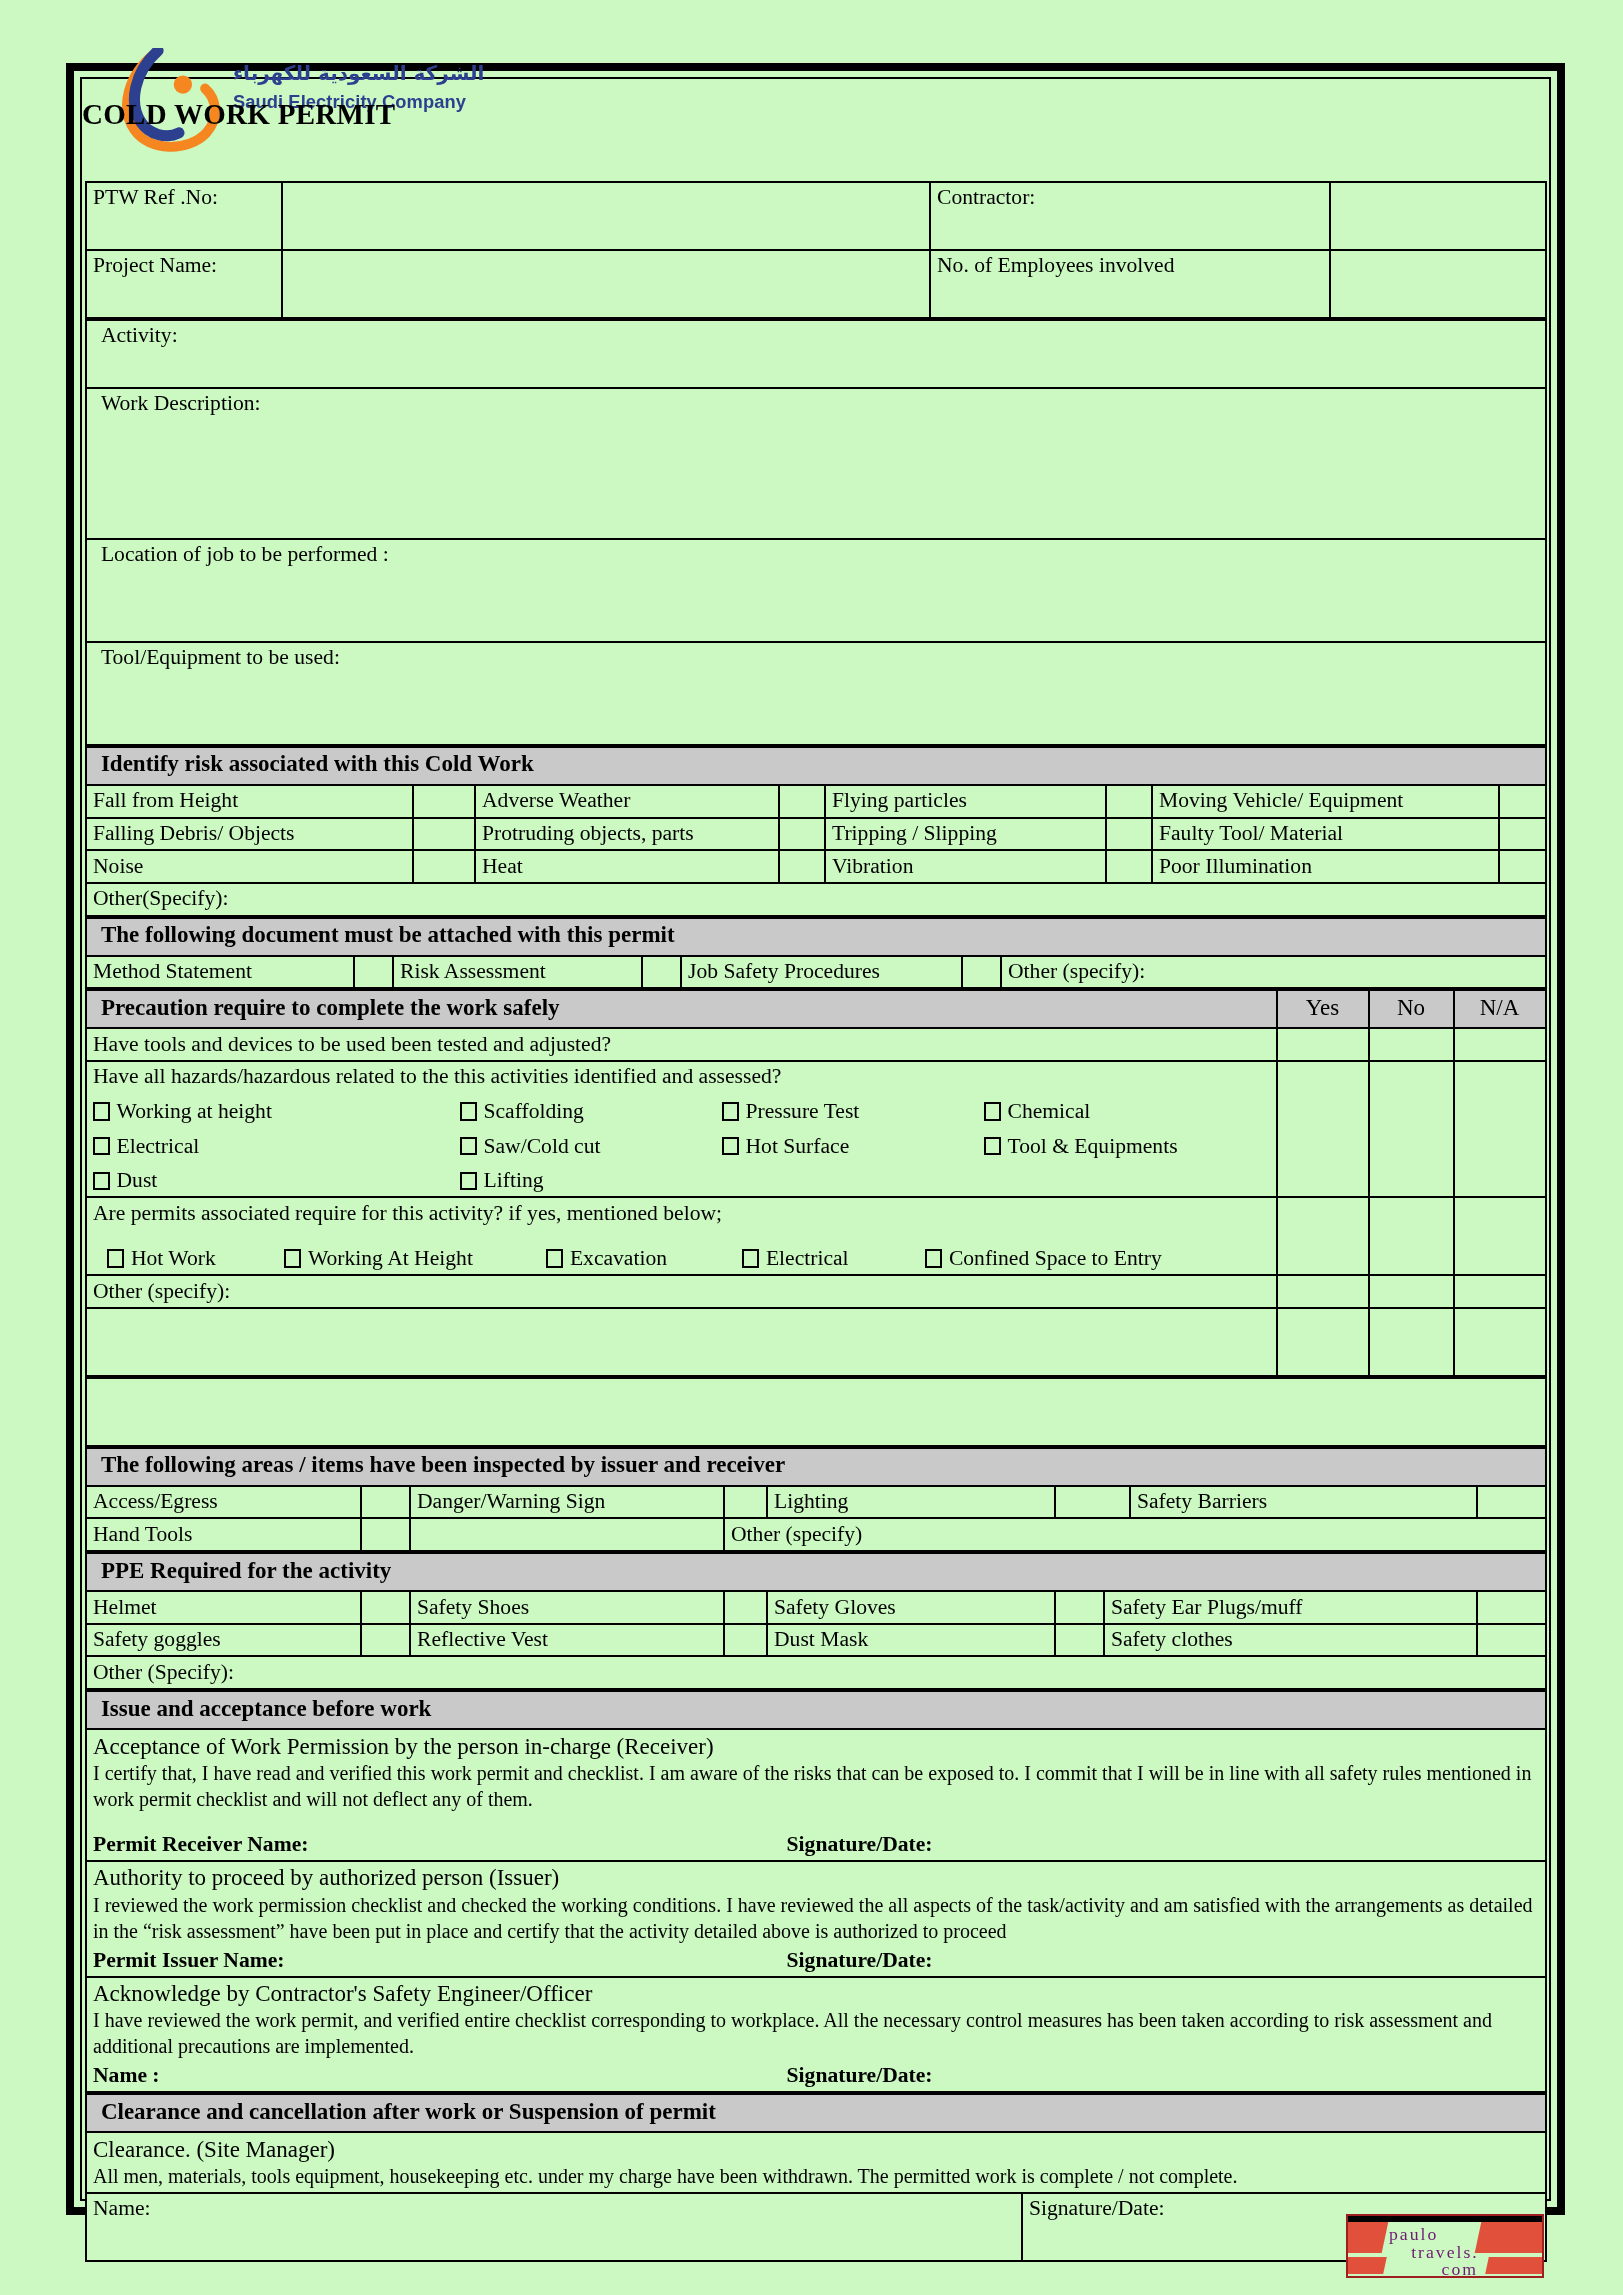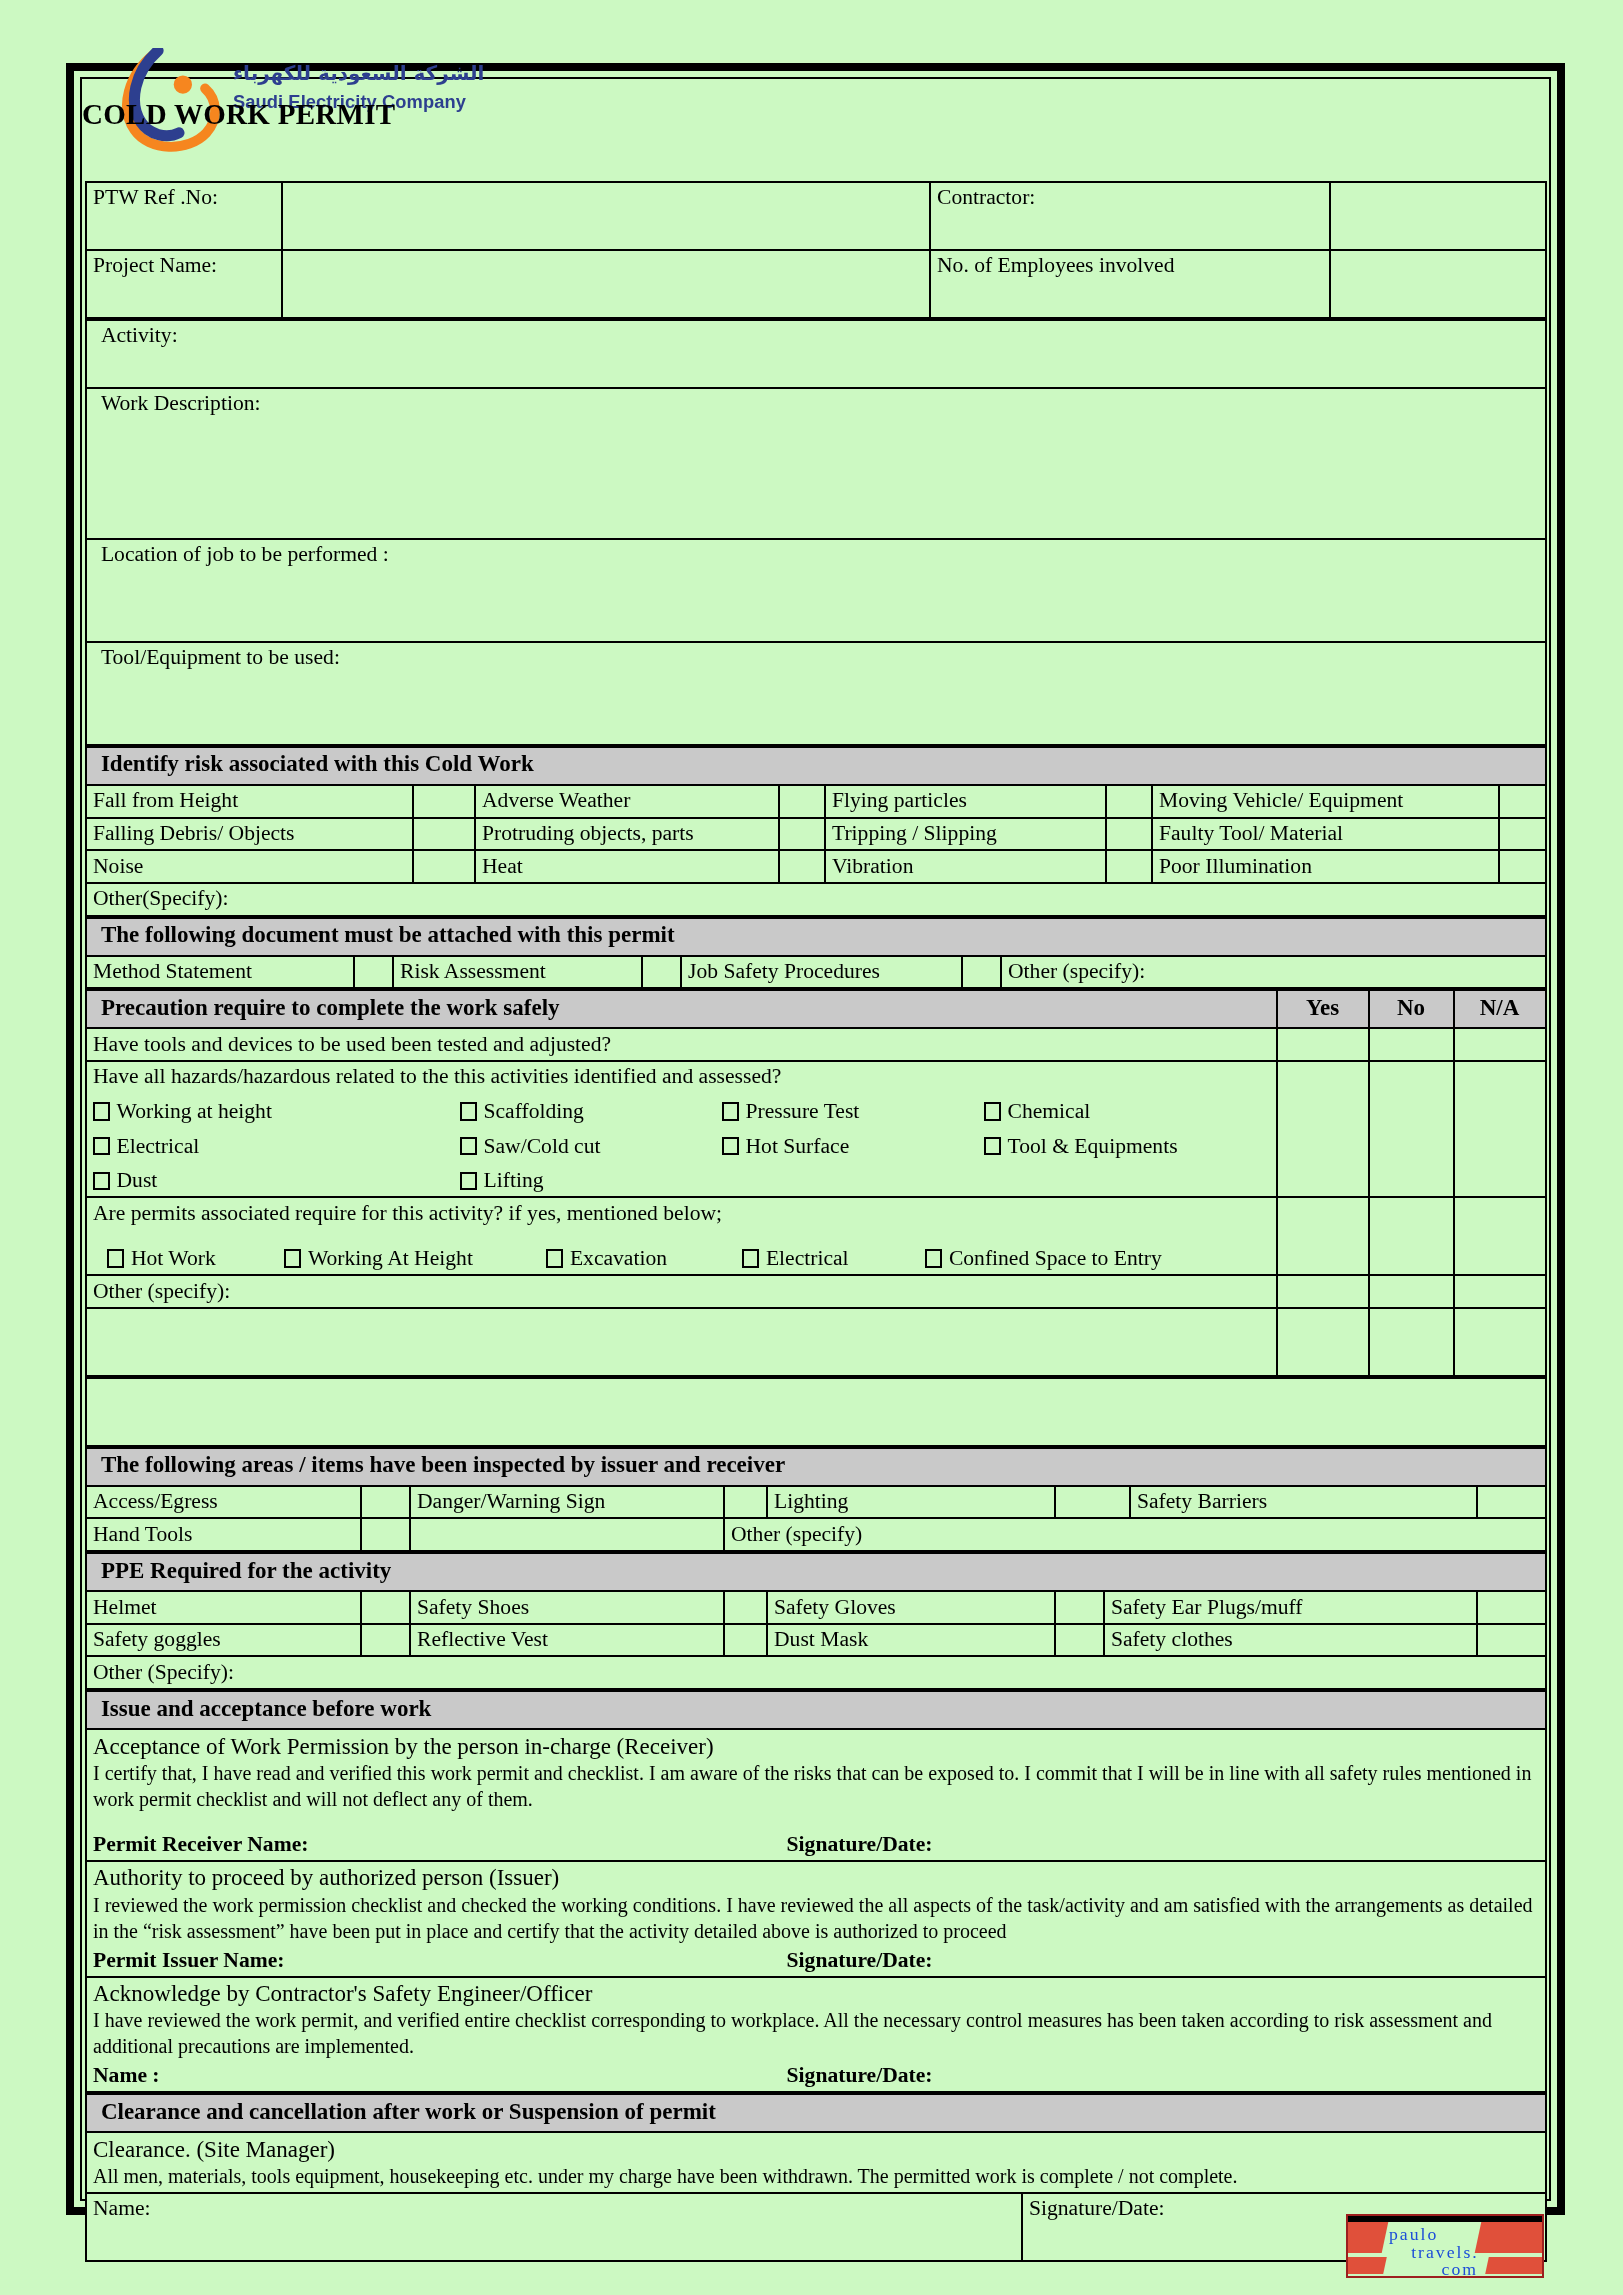--- a/index.html
+++ b/index.html
@@ -96,21 +96,21 @@
     height: 31px;
     box-sizing: border-box;
   }
   td.b { font-weight: normal; }
   td.sec {
     background: #c9c9c9;
     font-weight: bold;
     font-size: 23px;
     height: 38px;
   }
-  td.grey { background: #c9c9c9; font-weight: bold; text-align: center; }
+  td.grey { background: #c9c9c9; font-weight: normal; text-align: center; }
   td.tall { height: 68px; }
   td.tall2 { height: 103px; }
   td.big { height: 151px; }
   .pad-l { padding-left: 14.4px; }
   .cb {
     display: inline-block;
     width: 17px;
     height: 18.3px;
     border: 2.6px solid #000;
     vertical-align: -2.6px;
@@ -143,21 +143,21 @@
   }
   .wm .blk { position:absolute; left:0; top:0; width:100%; height:5.9px; background:#000; }
   .wm .sh {
     position: absolute;
     background: #e0503a;
   }
   .wm .t {
     position: absolute;
     left: 0; right: 0;
     font-family: "Liberation Serif", serif;
-    color: #1d4ed8;
+    color: #701a75;
     font-size: 17.7px;
     letter-spacing: 2px;
   }
 </style>
 </head>
 <body>
 
 <div class="page">
   <div class="page-inner">
 

